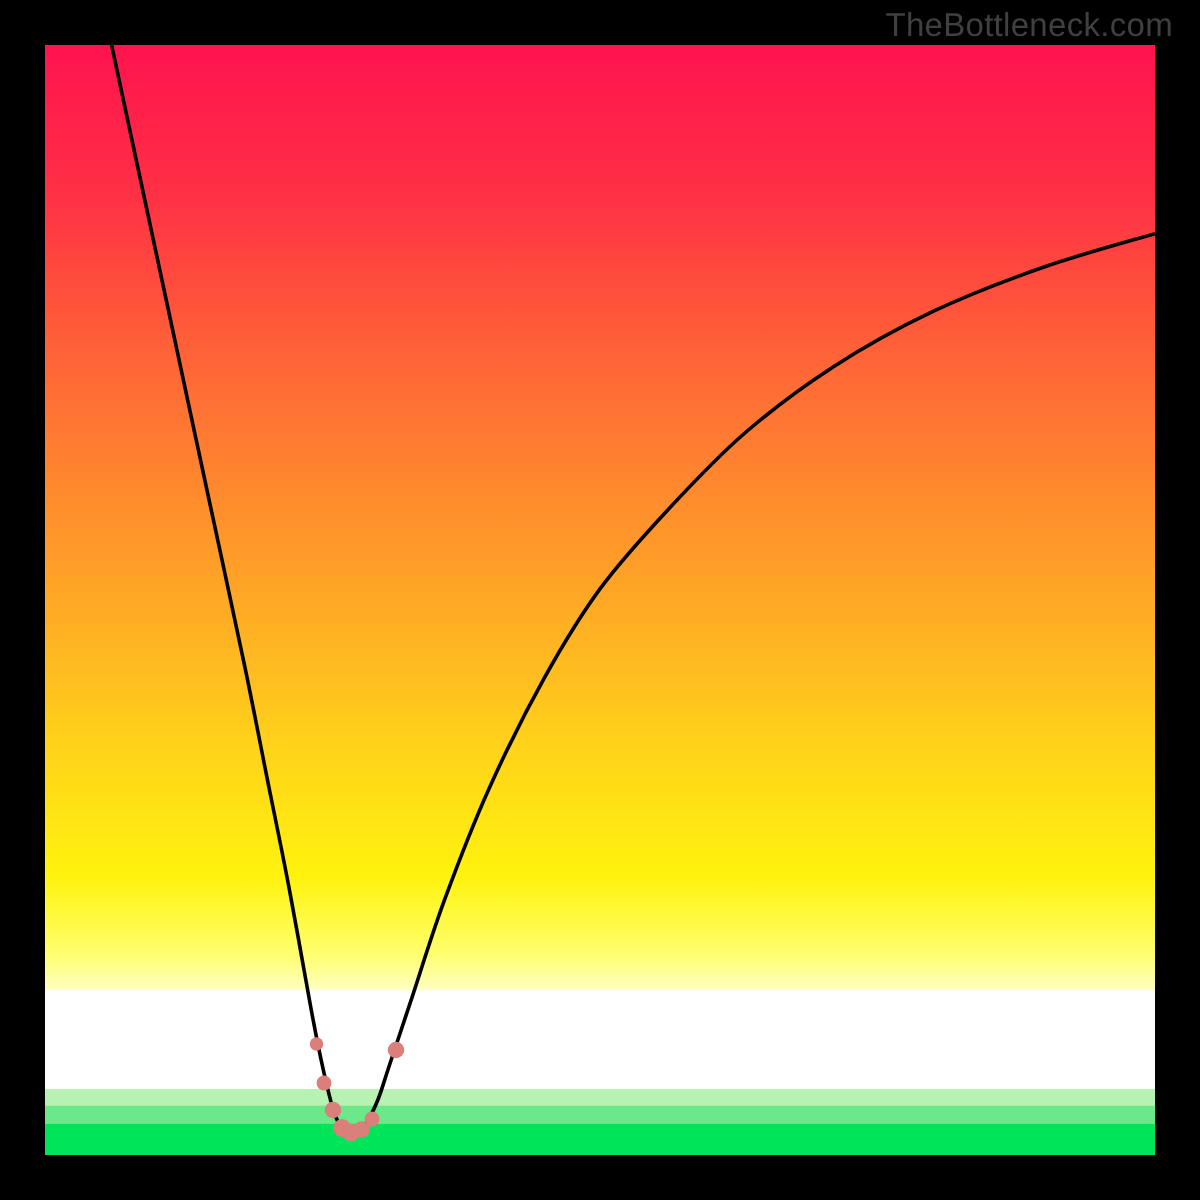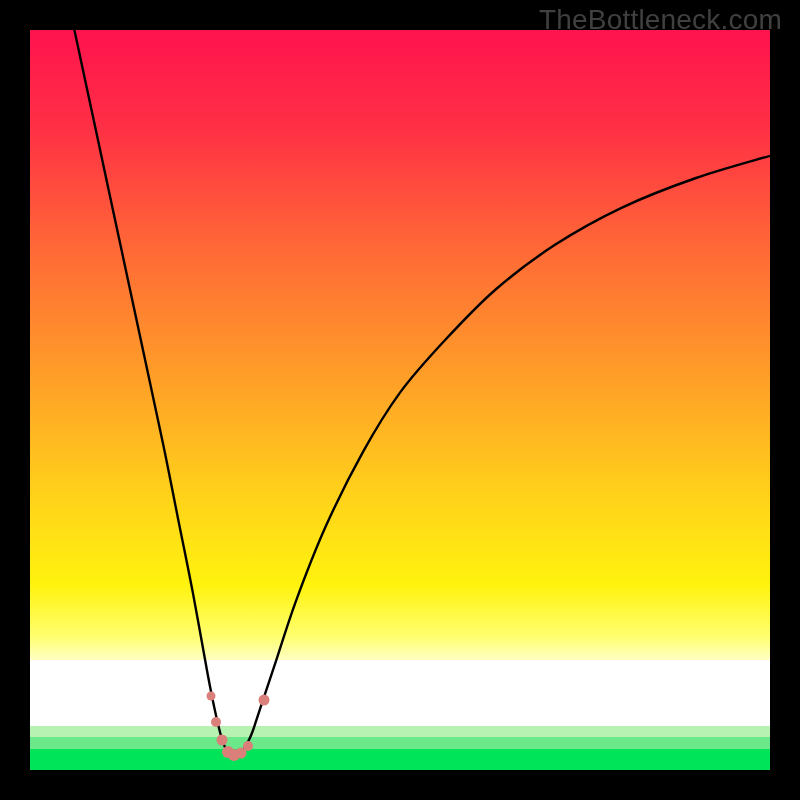--- a/index.html
+++ b/index.html
@@ -40,21 +40,21 @@
   .green-band {
     position: absolute;
     left: 0;
     width: 100%;
   }
   .watermark {
     position: absolute;
     top: 4px;
     right: 18px;
     color: #404040;
-    font-size: 28px;
+    font-size: 22px;
     font-weight: 400;
     letter-spacing: 0.2px;
   }
   svg.curve {
     position: absolute;
     top: 0; left: 0;
     width: 100%;
     height: 100%;
     overflow: visible;
   }

